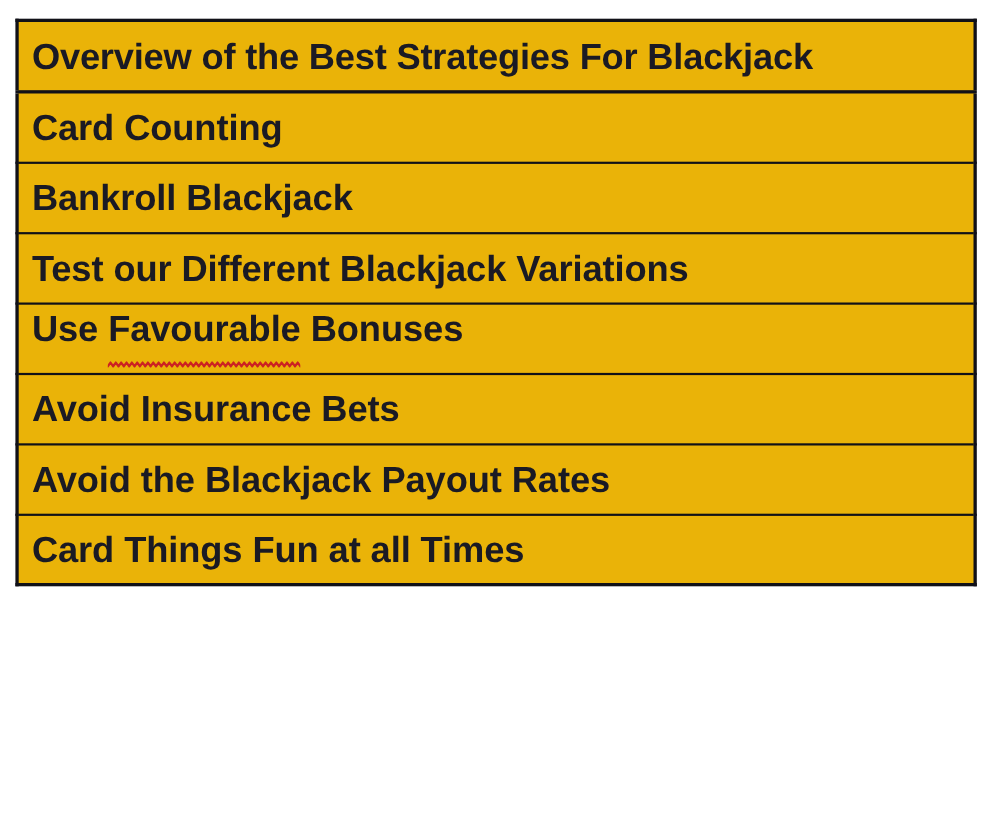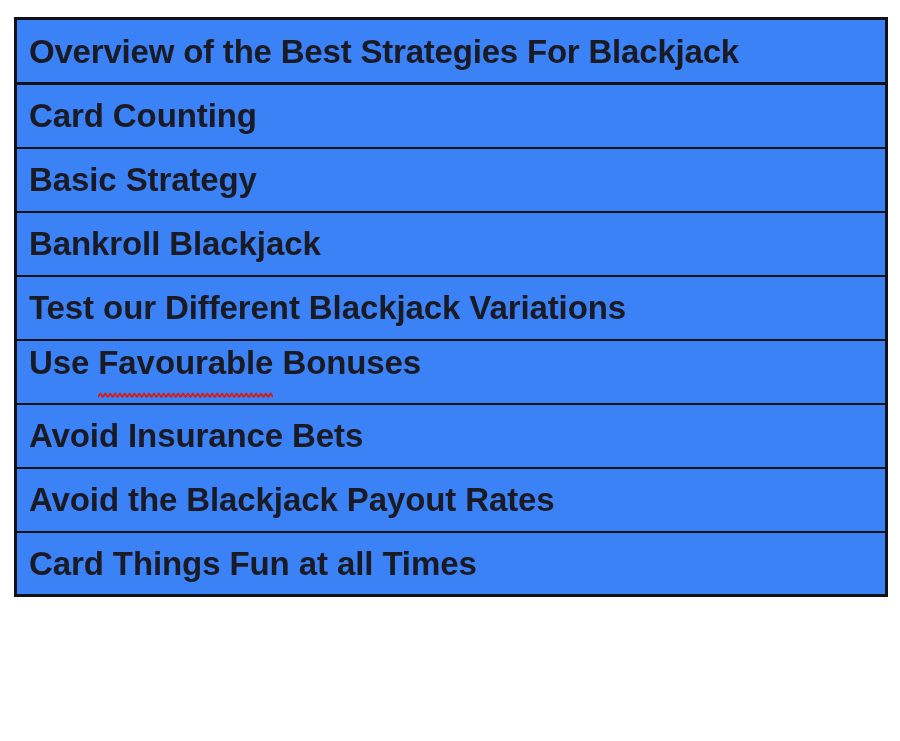--- a/index.html
+++ b/index.html
@@ -40,21 +40,21 @@
     background: #ffffff;
   }
 
   .strategy-table th,
   .strategy-table td {
     box-sizing: border-box;
     margin: 0;
     text-align: left;
     vertical-align: middle;
     color: #1a1a24;
-    background: #3b82f6;
+    background: #eab308;
   }
 
   
   .head-cell {
     height: 65px;
     padding: 0 0 0 12px;
     font-size: 33px;
     font-weight: bold;
     letter-spacing: -0.2px;
     line-height: 1;
@@ -110,23 +110,20 @@
     <thead>
       <tr>
         <th class="head-cell">Overview of the Best Strategies For Blackjack</th>
       </tr>
     </thead>
     <tbody>
       <tr>
         <td class="row-cell">Card Counting</td>
       </tr>
       <tr>
-        <td class="row-cell">Basic Strategy</td>
-      </tr>
-      <tr>
         <td class="row-cell">Bankroll Blackjack</td>
       </tr>
       <tr>
         <td class="row-cell">Test our Different Blackjack Variations</td>
       </tr>
       <tr>
         <td class="row-cell">
           <span class="cell-text">Use </span><span class="misspelled"><span>Favourable</span><span class="squiggle">
                   <svg viewBox="0 0 180 7" preserveAspectRatio="none" aria-hidden="true">
                     <path d="M0 5 L2.5 1.6 L5 5 L7.5 1.6 L10 5 L12.5 1.6 L15 5 L17.5 1.6 L20 5 L22.5 1.6 L25 5 L27.5 1.6 L30 5 L32.5 1.6 L35 5 L37.5 1.6 L40 5 L42.5 1.6 L45 5 L47.5 1.6 L50 5 L52.5 1.6 L55 5 L57.5 1.6 L60 5 L62.5 1.6 L65 5 L67.5 1.6 L70 5 L72.5 1.6 L75 5 L77.5 1.6 L80 5 L82.5 1.6 L85 5 L87.5 1.6 L90 5 L92.5 1.6 L95 5 L97.5 1.6 L100 5 L102.5 1.6 L105 5 L107.5 1.6 L110 5 L112.5 1.6 L115 5 L117.5 1.6 L120 5 L122.5 1.6 L125 5 L127.5 1.6 L130 5 L132.5 1.6 L135 5 L137.5 1.6 L140 5 L142.5 1.6 L145 5 L147.5 1.6 L150 5 L152.5 1.6 L155 5 L157.5 1.6 L160 5 L162.5 1.6 L165 5 L167.5 1.6 L170 5 L172.5 1.6 L175 5 L177.5 1.6 L180 5" fill="none" stroke="#cc2222" stroke-width="2.1" stroke-linecap="round" stroke-linejoin="round"></path>

